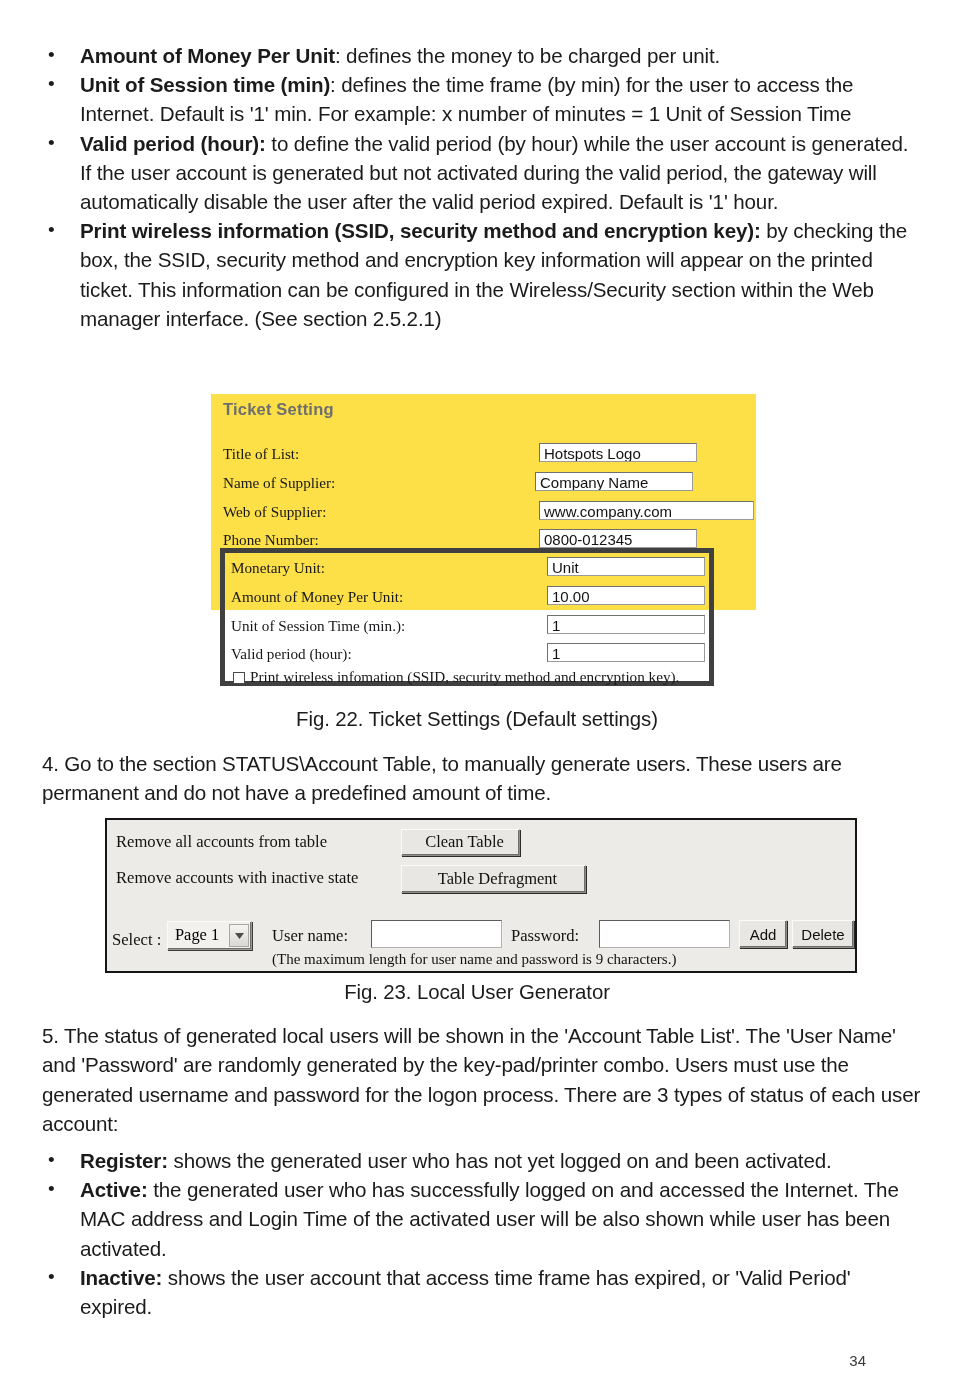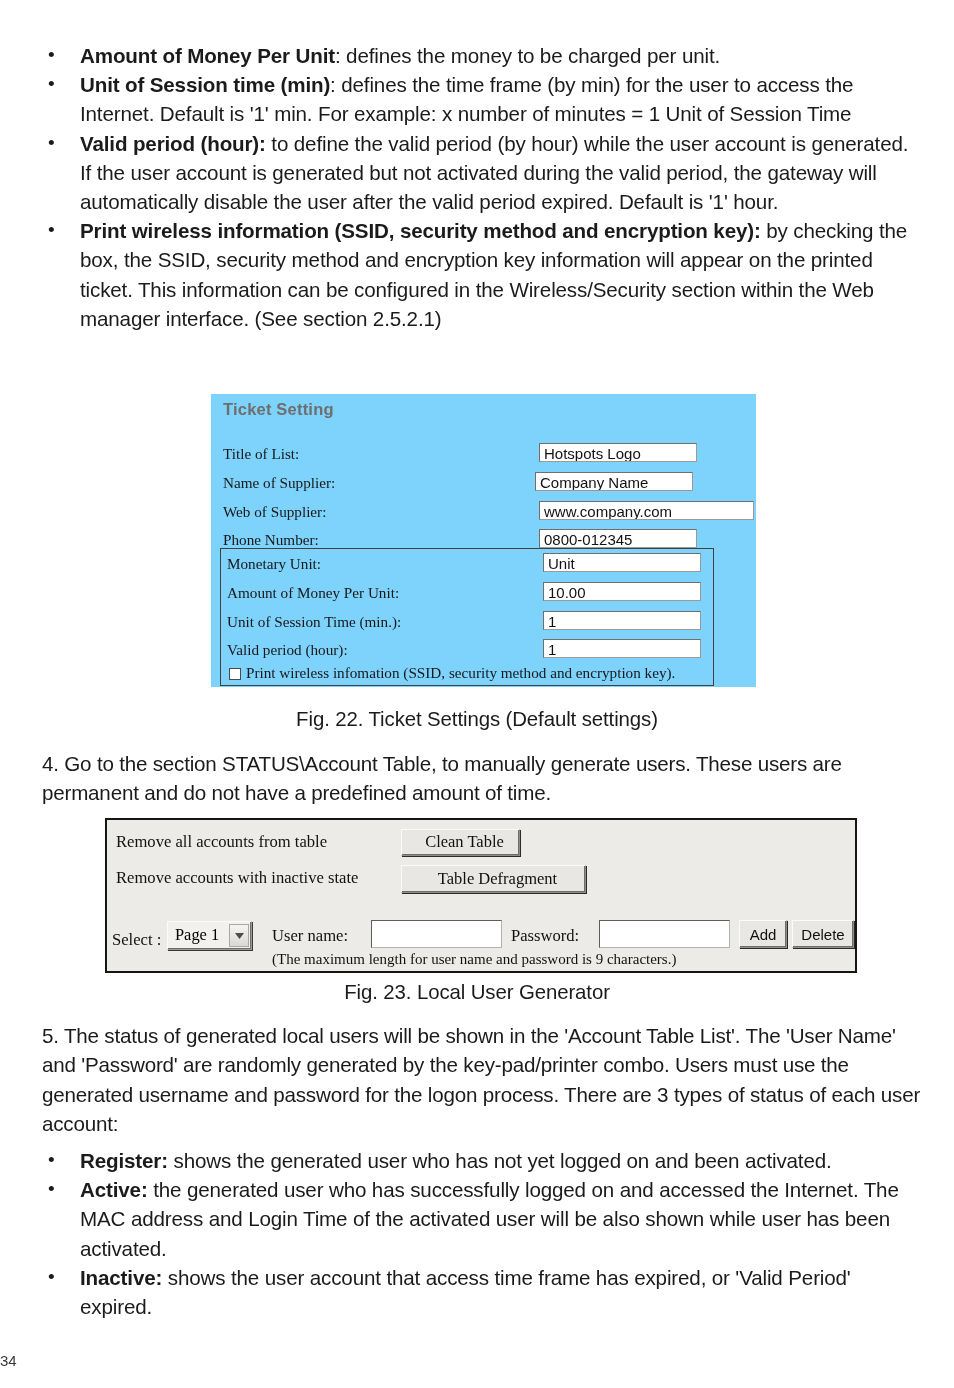--- a/index.html
+++ b/index.html
@@ -71,33 +71,33 @@
     left: 0;
     text-align: center;
     font-size: 20.4px;
     letter-spacing: -0.1px;
   }
 
   .pagenum {
     position: absolute;
     width: 866px;
     left: 0;
-    text-align: left;
+    text-align: right;
     font-size: 15px;
     color: #3a3a3a;
   }
 
   
   .ticket-panel {
     position: absolute;
     left: 211px;
     top: 394px;
     width: 545px;
-    height: 293px;
-    background: #7dd3fc;
+    height: 216px;
+    background: #fde047;
     font-family: "Liberation Serif", serif;
   }
   .ticket-title {
     position: absolute;
     left: 12px;
     top: 6px;
     font-family: "Liberation Sans", sans-serif;
     font-weight: bold;
     font-size: 16.5px;
     color: #6e6e6e;
@@ -131,21 +131,21 @@
     box-sizing: border-box;
     overflow: hidden;
     white-space: nowrap;
   }
   .tgroup {
     position: absolute;
     left: 9px;
     top: 154px;
     width: 494px;
     height: 138px;
-    border: 1px solid #404040;
+    border: 5px solid #404040;
     box-sizing: border-box;
   }
   .cbox {
     position: absolute;
     width: 12px;
     height: 12px;
     background: #ffffff;
     border: 1px solid #4a4a4a;
     box-sizing: border-box;
   }

